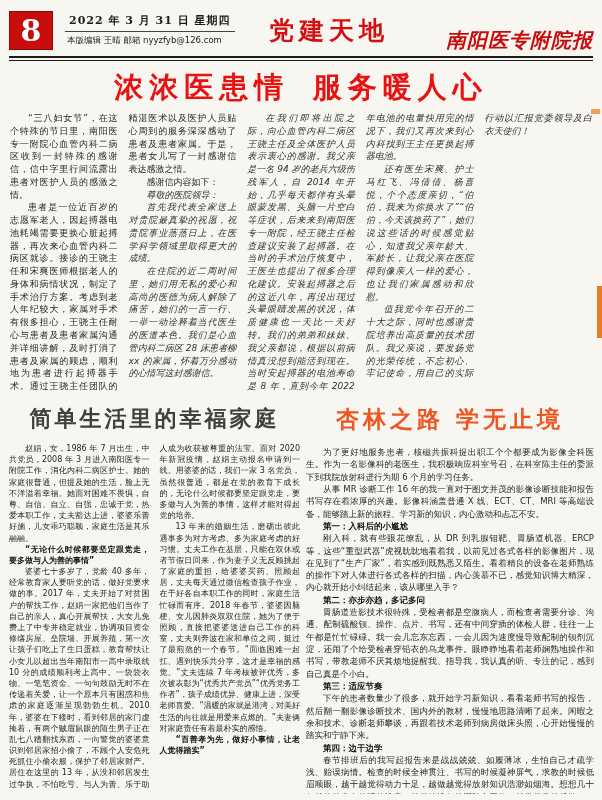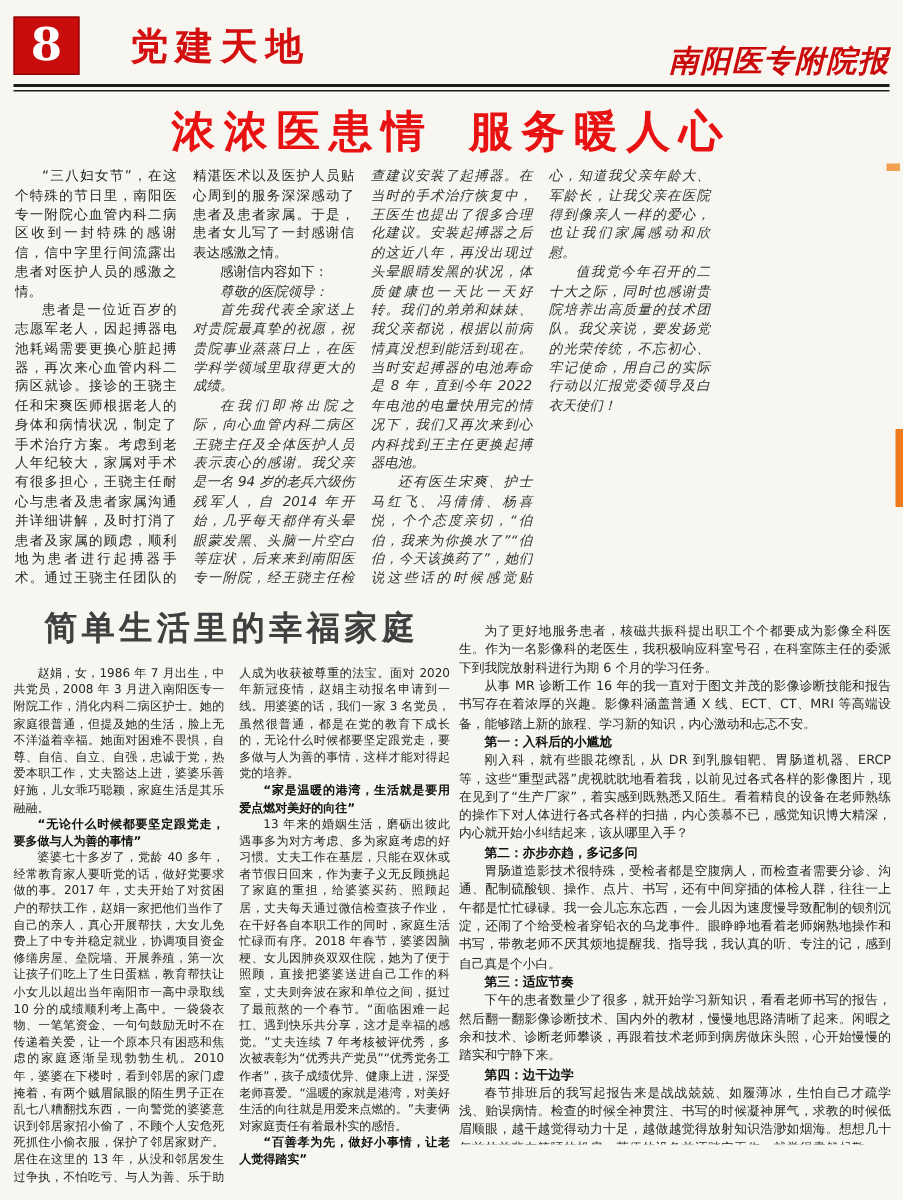--- a/index.html
+++ b/index.html
@@ -88,53 +88,58 @@
   .edge-mark{position:absolute;right:0;top:286px;width:5px;height:52px;background:#ee7a1f;}
   .edge-mark2{position:absolute;right:2px;top:109px;width:9px;height:5px;background:#f0a050;}
 </style>
 </head>
 <body>
 
 <div class="page">
 
   <div class="masthead-bar">
     <div class="pagenum">8</div>
+    <div class="dateblock">
+      <div class="dateline">2022 年 3 月 31 日  星期四</div>
+      <div class="editorline">本版编辑  王晴  邮箱 nyyzfyb@126.com</div>
+    </div>
     <div class="section-title">党建天地</div>
     <div class="masthead-name">南阳医专附院报</div>
   </div>
   <div class="rule-thick"></div>
   <div class="rule-thin"></div>
 
   <div class="a1-title">浓浓医患情  服务暖人心</div>
   <div class="a1-body">
     <p>“三八妇女节”，在这个特殊的节日里，南阳医专一附院心血管内科二病区收到一封特殊的感谢信，信中字里行间流露出患者对医护人员的感激之情。</p>
     <p>患者是一位近百岁的志愿军老人，因起搏器电池耗竭需要更换心脏起搏器，再次来心血管内科二病区就诊。接诊的王骁主任和宋爽医师根据老人的身体和病情状况，制定了手术治疗方案。考虑到老人年纪较大，家属对手术有很多担心，王骁主任耐心与患者及患者家属沟通并详细讲解，及时打消了患者及家属的顾虑，顺利地为患者进行起搏器手术。通过王骁主任团队的精湛医术以及医护人员贴心周到的服务深深感动了患者及患者家属。于是，患者女儿写了一封感谢信表达感激之情。</p>
     <p>感谢信内容如下：</p>
     <p class="letter">尊敬的医院领导：</p>
     <p class="letter">首先我代表全家送上对贵院最真挚的祝愿，祝贵院事业蒸蒸日上，在医学科学领域里取得更大的成绩。</p>
+    <p class="letter">在住院的近二周时间里，她们用无私的爱心和高尚的医德为病人解除了痛苦，她们的一言一行、一举一动诠释着当代医生的医道本色。我们是心血管内科二病区 28 床患者柳 xx 的家属，怀着万分感动的心情写这封感谢信。</p>
     <p class="letter">在我们即将出院之际，向心血管内科二病区王骁主任及全体医护人员表示衷心的感谢。我父亲是一名 94 岁的老兵六级伤残军人，自 2014 年开始，几乎每天都伴有头晕眼蒙发黑、头脑一片空白等症状，后来来到南阳医专一附院，经王骁主任检查建议安装了起搏器。在当时的手术治疗恢复中，王医生也提出了很多合理化建议。安装起搏器之后的这近八年，再没出现过头晕眼睛发黑的状况，体质健康也一天比一天好转。我们的弟弟和妹妹、我父亲都说，根据以前病情真没想到能活到现在。当时安起搏器的电池寿命是 8 年，直到今年 2022 年电池的电量快用完的情况下，我们又再次来到心内科找到王主任更换起搏器电池。</p>
     <p class="letter">还有医生宋爽、护士马红飞、冯倩倩、杨喜悦，个个态度亲切，“伯伯，我来为你换水了”“伯伯，今天该换药了”，她们说这些话的时候感觉贴心，知道我父亲年龄大、军龄长，让我父亲在医院得到像亲人一样的爱心，也让我们家属感动和欣慰。</p>
     <p class="letter">值我党今年召开的二十大之际，同时也感谢贵院培养出高质量的技术团队。我父亲说，要发扬党的光荣传统，不忘初心、牢记使命，用自己的实际行动以汇报党委领导及白衣天使们！</p>
 
   </div>
 
   <div class="a2">
     <div class="a2-title">简单生活里的幸福家庭</div>
     <div class="a2-body">
       <p>赵娟，女，1986 年 7 月出生，中共党员，2008 年 3 月进入南阳医专一附院工作，消化内科二病区护士。她的家庭很普通，但提及她的生活，脸上无不洋溢着幸福。她面对困难不畏惧，自尊、自信、自立、自强，忠诚于党，热爱本职工作，丈夫豁达上进，婆婆乐善好施，儿女乖巧聪颖，家庭生活是其乐融融。</p>
       <p class="subhead">“无论什么时候都要坚定跟党走，要多做与人为善的事情”</p>
       <p>婆婆七十多岁了，党龄 40 多年，经常教育家人要听党的话，做好党要求做的事。2017 年，丈夫开始了对贫困户的帮扶工作，赵娟一家把他们当作了自己的亲人，真心开展帮扶，大女儿免费上了中专并稳定就业，协调项目资金修缮房屋、垒院墙、开展养殖，第一次让孩子们吃上了生日蛋糕，教育帮扶让小女儿以超出当年南阳市一高中录取线 10 分的成绩顺利考上高中。一袋袋衣物、一笔笔资金、一句句鼓励无时不在传递着关爱，让一个原本只有困惑和焦虑的家庭逐渐呈现勃勃生机。2010 年，婆婆在下楼时，看到邻居的家门虚掩着，有两个贼眉鼠眼的陌生男子正在乱七八糟翻找东西，一向警觉的婆婆意识到邻居家招小偷了，不顾个人安危死死抓住小偷衣服，保护了邻居家财产。居住在这里的 13 年，从没和邻居发生过争执，不怕吃亏、与人为善、乐于助人成为收获被尊重的法宝。面对 2020 年新冠疫情，赵娟主动报名申请到一线。用婆婆的话，我们一家 3 名党员，虽然很普通，都是在党的教育下成长的，无论什么时候都要坚定跟党走，要多做与人为善的事情，这样才能对得起党的培养。</p>
-      <p class="subhead">“家是温暖的港湾，生活就是要用爱点燃对美好的向往”</p>
       <p>13 年来的婚姻生活，磨砺出彼此遇事多为对方考虑、多为家庭考虑的好习惯。丈夫工作在基层，只能在双休或者节假日回来，作为妻子义无反顾挑起了家庭的重担，给婆婆买药、照顾起居，丈夫每天通过微信检查孩子作业，在干好各自本职工作的同时，家庭生活忙碌而有序。2018 年春节，婆婆因脑梗、女儿因肺炎双双住院，她为了便于照顾，直接把婆婆送进自己工作的科室，丈夫则奔波在家和单位之间，挺过了最煎熬的一个春节。“面临困难一起扛、遇到快乐共分享，这才是幸福的感觉。”丈夫连续 7 年考核被评优秀，多次被表彰为“优秀共产党员”“优秀党务工作者”，孩子成绩优异、健康上进，深受老师喜爱。“温暖的家就是港湾，对美好生活的向往就是用爱来点燃的。”夫妻俩对家庭责任有着最朴实的感悟。</p>
       <p class="subhead">“百善孝为先，做好小事情，让老人觉得踏实”</p>
 
     </div>
   </div>
 
   <div class="a3">
+    <div class="a3-title">杏林之路  学无止境</div>
     <div class="a3-body">
       <p>为了更好地服务患者，核磁共振科提出职工个个都要成为影像全科医生。作为一名影像科的老医生，我积极响应科室号召，在科室陈主任的委派下到我院放射科进行为期 6 个月的学习任务。</p>
       <p>从事 MR 诊断工作 16 年的我一直对于图文并茂的影像诊断技能和报告书写存在着浓厚的兴趣。影像科涵盖普通 X 线、ECT、CT、MRI 等高端设备，能够踏上新的旅程、学习新的知识，内心激动和忐忑不安。</p>
       <p class="subhead">第一：入科后的小尴尬</p>
       <p>刚入科，就有些眼花缭乱，从 DR 到乳腺钼靶、胃肠道机器、ERCP 等，这些“重型武器”虎视眈眈地看着我，以前见过各式各样的影像图片，现在见到了“生产厂家”，着实感到既熟悉又陌生。看着精良的设备在老师熟练的操作下对人体进行各式各样的扫描，内心羡慕不已，感觉知识博大精深，内心就开始小纠结起来，该从哪里入手？</p>
       <p class="subhead">第二：亦步亦趋，多记多问</p>
       <p>胃肠道造影技术很特殊，受检者都是空腹病人，而检查者需要分诊、沟通、配制硫酸钡、操作、点片、书写，还有中间穿插的体检人群，往往一上午都是忙忙碌碌。我一会儿忘东忘西，一会儿因为速度慢导致配制的钡剂沉淀，还闹了个给受检者穿铅衣的乌龙事件。眼睁睁地看着老师娴熟地操作和书写，带教老师不厌其烦地提醒我、指导我，我认真的听、专注的记，感到自己真是个小白。</p>
       <p class="subhead">第三：适应节奏</p>
       <p>下午的患者数量少了很多，就开始学习新知识，看看老师书写的报告，然后翻一翻影像诊断技术、国内外的教材，慢慢地思路清晰了起来。闲暇之余和技术、诊断老师攀谈，再跟着技术老师到病房做床头照，心开始慢慢的踏实和宁静下来。</p>
       <p class="subhead">第四：边干边学</p>

